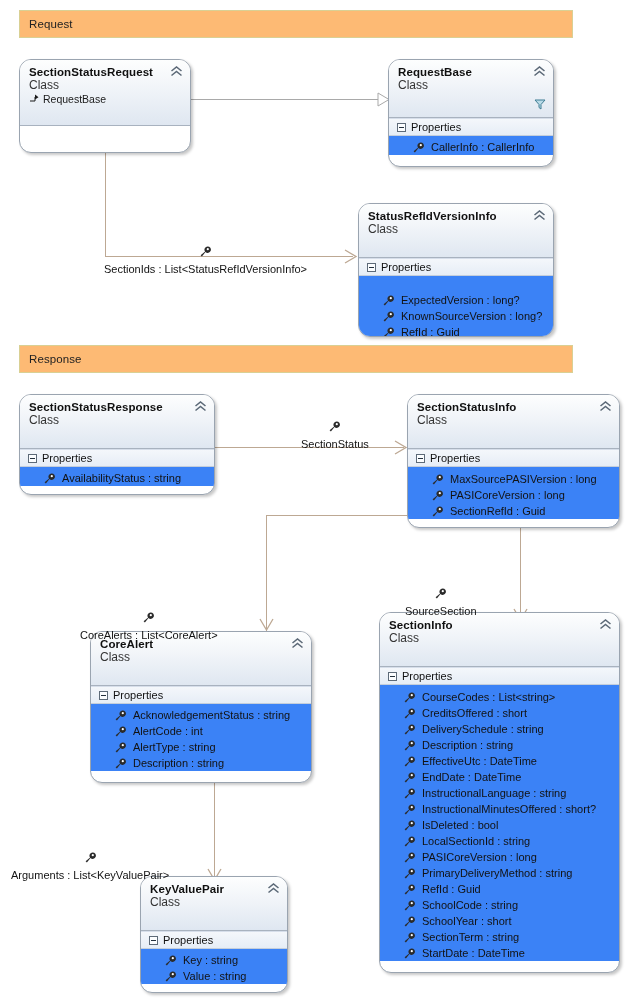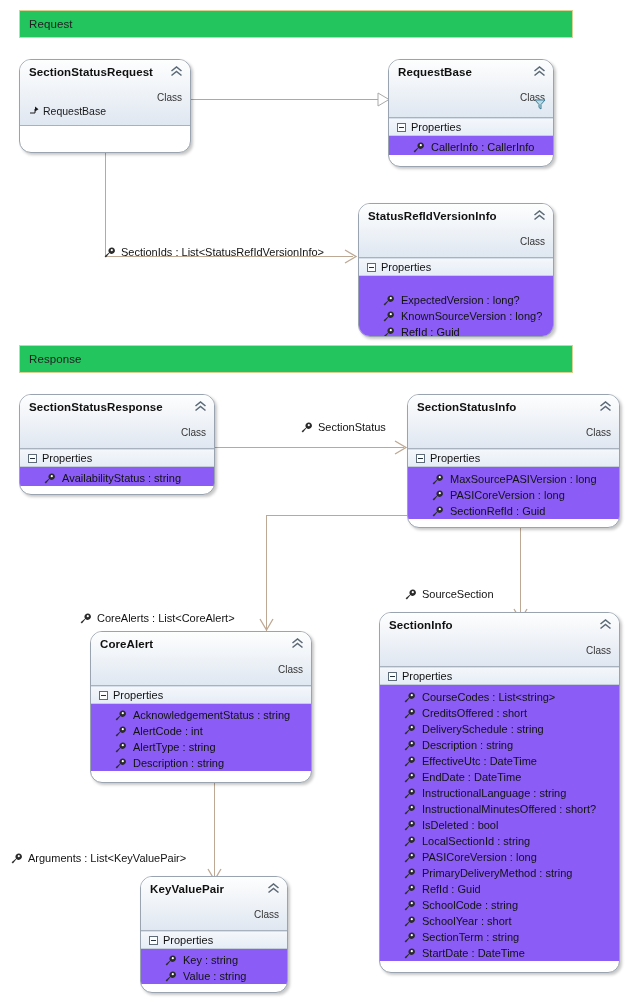--- a/index.html
+++ b/index.html
@@ -10,21 +10,21 @@
     font-size:11px;
     color:#1a1a1a;
     position:relative;
     overflow:hidden;
   }
   #canvas{position:absolute;left:0;top:0;width:629px;height:1002px;}
 
   
   .banner{
     position:absolute;
-    background:#22c55e;
+    background:#fdba74;
     border:1px solid #d9d094;
     box-sizing:border-box;
     display:flex;align-items:center;
     padding-left:9px;
     font-size:11.5px;
     color:#222;
     letter-spacing:.1px;
   }
 
   
@@ -46,41 +46,40 @@
     box-sizing:border-box;
   }
   .cls-title{
     font-weight:bold;
     font-size:11.5px;
     color:#101010;
     line-height:14px;
     letter-spacing:.1px;
   }
   .cls-kind{
-    font-size:10px;
+    font-size:12px;
     color:#333;
     line-height:13px;
-    margin-top:12px;
-    text-align:right;
+    margin-top:0px;
   }
   .cls-base{
     font-size:10.5px;
     color:#1a1a1a;
     line-height:14px;
     display:flex;align-items:center;gap:4px;
   }
   .chev{
     position:absolute;right:7px;top:6px;
     width:13px;height:11px;
   }
   .funnel{
     position:absolute;right:7px;
     width:12px;height:12px;
   }
-  .cls-body{background:#8b5cf6;}
+  .cls-body{background:#3b82f6;}
   .sect{
     background:linear-gradient(to bottom,#f4f7fb 0%,#e6edf6 100%);
     border-bottom:1px solid #c4cedb;
     border-top:1px solid #d6deea;
     padding:2px 6px 2px 8px;
     display:flex;align-items:center;gap:5px;
     font-size:11px;color:#111;
     height:18px;box-sizing:border-box;
   }
   .sect .pm{
@@ -103,20 +102,21 @@
   .ln{position:absolute;background:#bda893;}
   .ln.h{height:1px;}
   .ln.v{width:1px;}
   .ln.gray{background:#a9a9a9;}
 
   .lbl{
     position:absolute;
     display:flex;align-items:center;gap:6px;
     font-size:11px;color:#121212;white-space:nowrap;
     background:transparent;
+    flex-direction:column;
   }
   svg.arrow{position:absolute;overflow:visible;}
 </style>
 </head>
 <body>
 
 <div id="canvas">
 
   <div class="ln h gray" style="left:190px;top:99px;width:196px;"></div>
   <svg class="arrow" style="left:378px;top:92px;width:14px;height:16px;">

